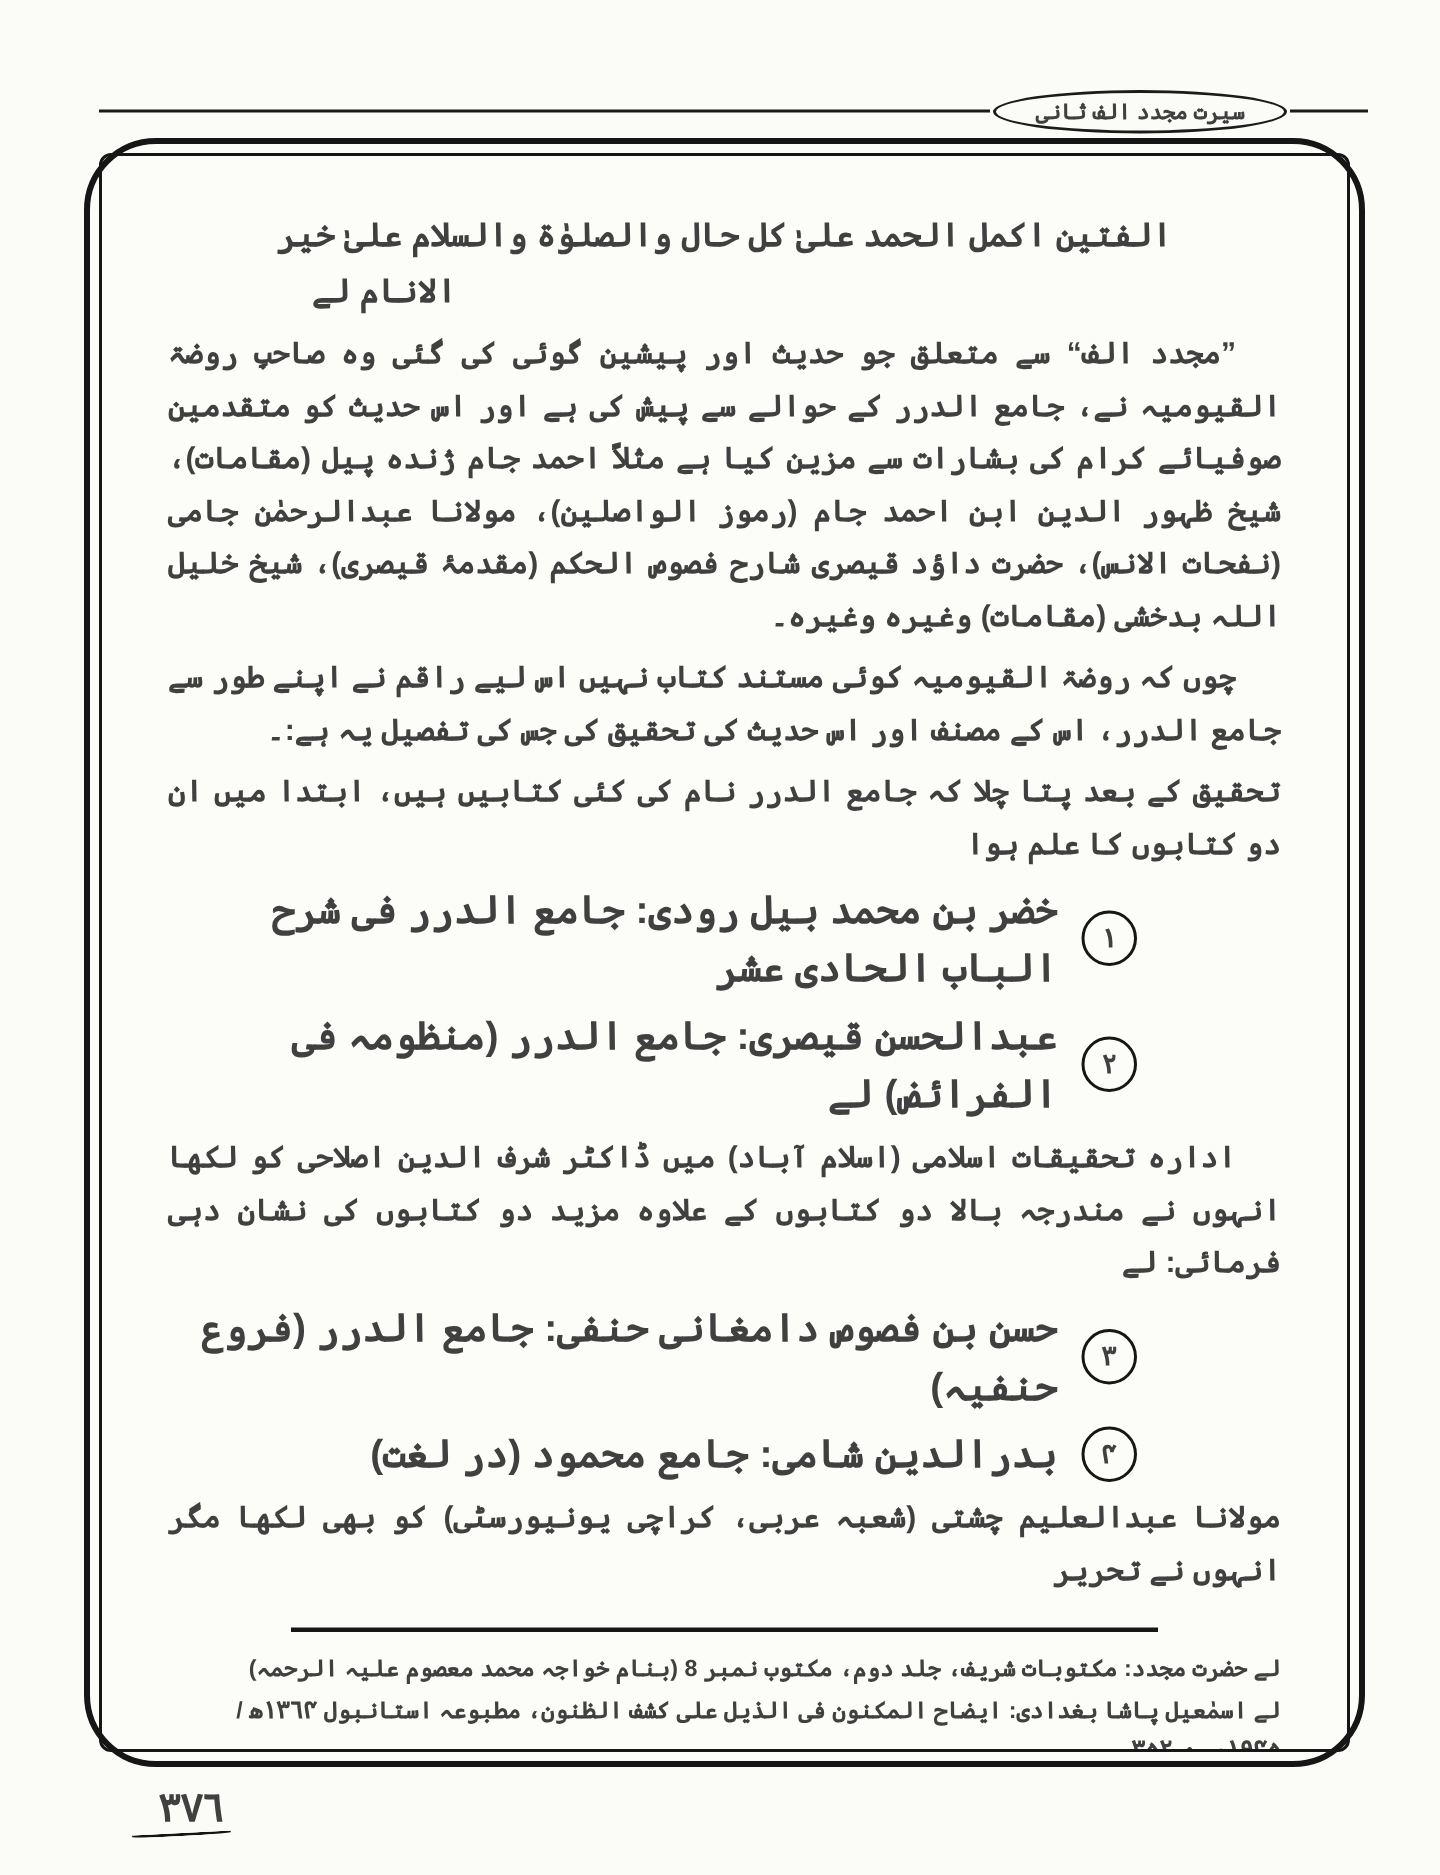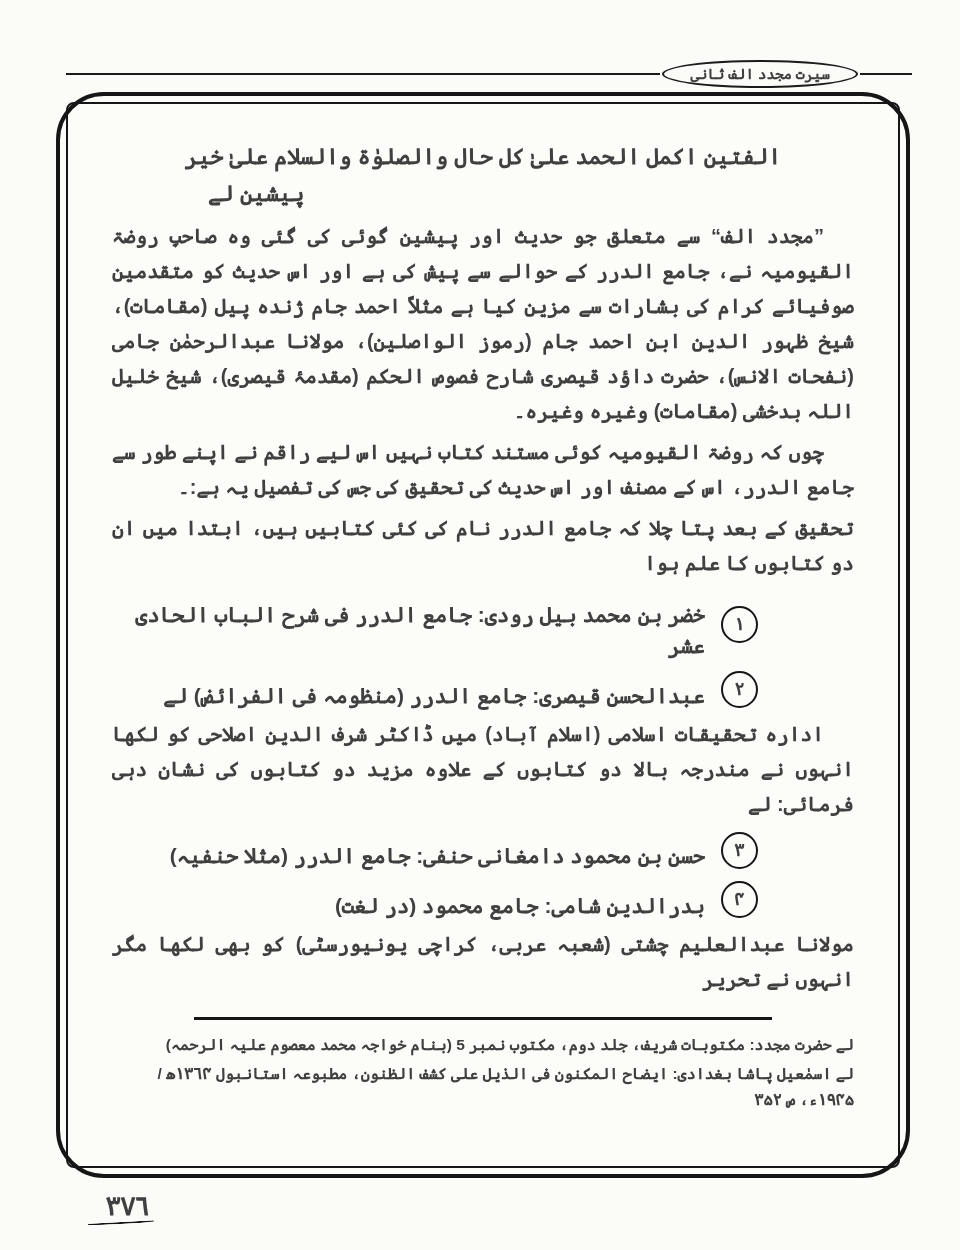--- a/index.html
+++ b/index.html
@@ -57,21 +57,21 @@
   .book-list-item {
     display:flex; align-items:center; gap:16px;
     margin:6px 96px 6px 0;
   }
   .num-badge {
     flex:none; width:33px; height:33px;
     border:2.5px solid #161616; border-radius:50%;
     display:flex; align-items:center; justify-content:center;
     font-size:17px; font-weight:800;
   }
-  .item-text { font-size:21px; font-weight:700; line-height:1.5;margin-top:12px; }
+  .item-text { font-size:26px; font-weight:700; line-height:1.5; }
 
   .footnote-rule {
     border:none; border-top:3px solid #161616;
     width:78%; margin:20px auto 12px;
   }
   .footnote {
     font-size:15.5px; font-weight:600; line-height:1.7;
     text-align:right; margin:2px 0;
   }
 
@@ -98,52 +98,52 @@
       <span>سیرت مجدد الف ثانی</span>
     </div>
     <div class="header-line-short"></div>
   </div>
 
   <div class="frame">
     <div class="frame-inner">
 
       <div class="opening">
         <div class="opening-l1">الفتین اکمل الحمد علیٰ کل حال والصلوٰۃ والسلام علیٰ خیر</div>
-        <div class="opening-l2">پیشین لے</div>
+        <div class="opening-l2">الانام لے</div>
       </div>
 
 
       <div class="para para-indent">”مجدد الف“ سے متعلق جو حدیث اور پیشین گوئی کی گئی وہ صاحبِ روضۃ القیومیہ نے، جامع الدرر کے حوالے سے پیش کی ہے اور اس حدیث کو متقدمین صوفیائے کرام کی بشارات سے مزین کیا ہے مثلاً احمد جام ژندہ پیل (مقامات)، شیخ ظہور الدین ابن احمد جام (رموز الواصلین)، مولانا عبدالرحمٰن جامی (نفحات الانس)، حضرت داؤد قیصری شارح فصوص الحکم (مقدمۂ قیصری)، شیخ خلیل اللہ بدخشی (مقامات) وغیرہ وغیرہ۔</div>
       <div class="para para-indent">چوں کہ روضۃ القیومیہ کوئی مستند کتاب نہیں اس لیے راقم نے اپنے طور سے جامع الدرر، اس کے مصنف اور اس حدیث کی تحقیق کی جس کی تفصیل یہ ہے:۔</div>
       <div class="para">تحقیق کے بعد پتا چلا کہ جامع الدرر نام کی کئی کتابیں ہیں، ابتدا میں ان دو کتابوں کا علم ہوا</div>
 
       <div class="book-list-item">
         <span class="num-badge">۱</span>
         <span class="item-text">خضر بن محمد بیل رودی: جامع الدرر فی شرح الباب الحادی عشر</span>
       </div>
       <div class="book-list-item">
         <span class="num-badge">۲</span>
         <span class="item-text">عبدالحسن قیصری: جامع الدرر (منظومہ فی الفرائض) لے</span>
       </div>
 
       <div class="para para-indent">ادارہ تحقیقات اسلامی (اسلام آباد) میں ڈاکٹر شرف الدین اصلاحی کو لکھا انہوں نے مندرجہ بالا دو کتابوں کے علاوہ مزید دو کتابوں کی نشان دہی فرمائی: لے</div>
 
       <div class="book-list-item">
         <span class="num-badge">۳</span>
-        <span class="item-text">حسن بن محمود دامغانی حنفی: جامع الدرر (مثلا حنفیہ)</span>
+        <span class="item-text">حسن بن فصوص دامغانی حنفی: جامع الدرر (فروع حنفیہ)</span>
       </div>
       <div class="book-list-item">
         <span class="num-badge">۴</span>
         <span class="item-text">بدرالدین شامی: جامع محمود (در لغت)</span>
       </div>
 
       <div class="para">مولانا عبدالعلیم چشتی (شعبہ عربی، کراچی یونیورسٹی) کو بھی لکھا مگر انہوں نے تحریر</div>
 
       <hr class="footnote-rule">
-      <div class="footnote">لے حضرت مجدد: مکتوبات شریف، جلد دوم، مکتوب نمبر 5 (بنام خواجہ محمد معصوم علیہ الرحمہ)</div>
+      <div class="footnote">لے حضرت مجدد: مکتوبات شریف، جلد دوم، مکتوب نمبر 8 (بنام خواجہ محمد معصوم علیہ الرحمہ)</div>
       <div class="footnote">لے اسمٰعیل پاشا بغدادی: ایضاح المکنون فی الذیل علی کشف الظنون، مطبوعہ استانبول ۱۳۶۴ھ / ۱۹۴۵ء، ص ۳۵۲</div>
 
     </div>
   </div>
 
   <div class="page-number">٣٧٦</div>
 
 </div>
 
 </body></html>

